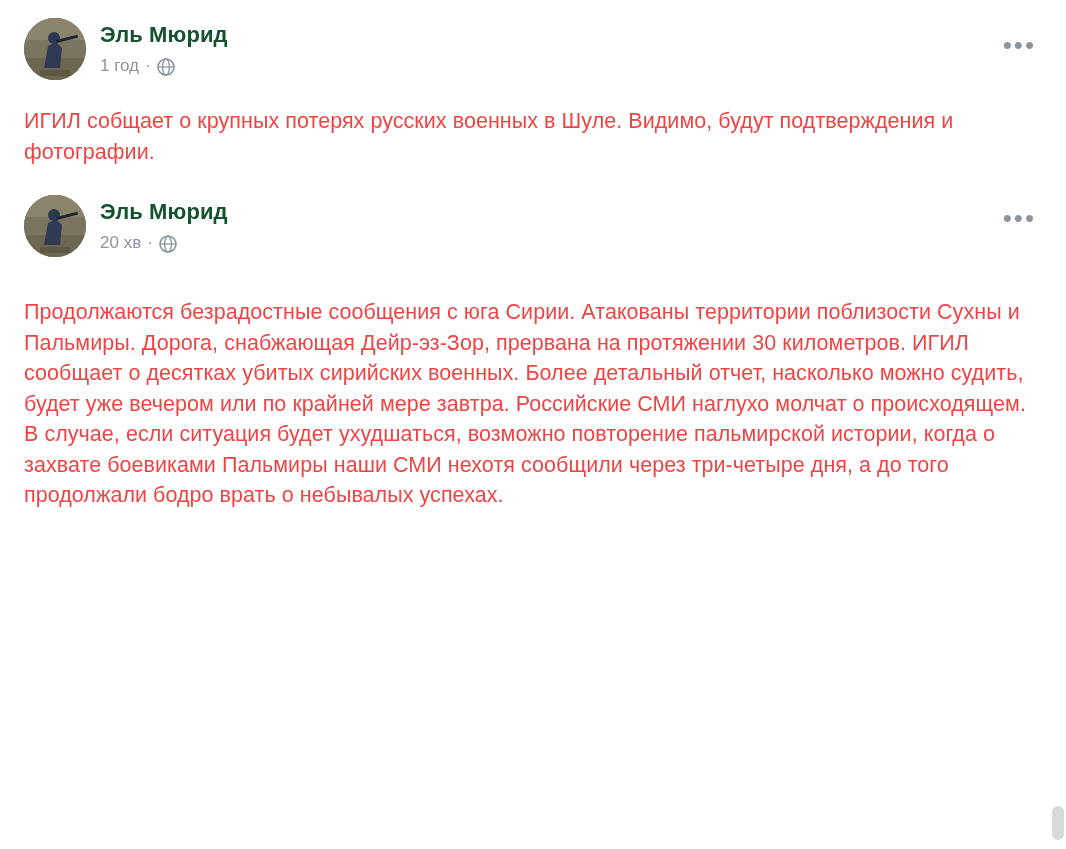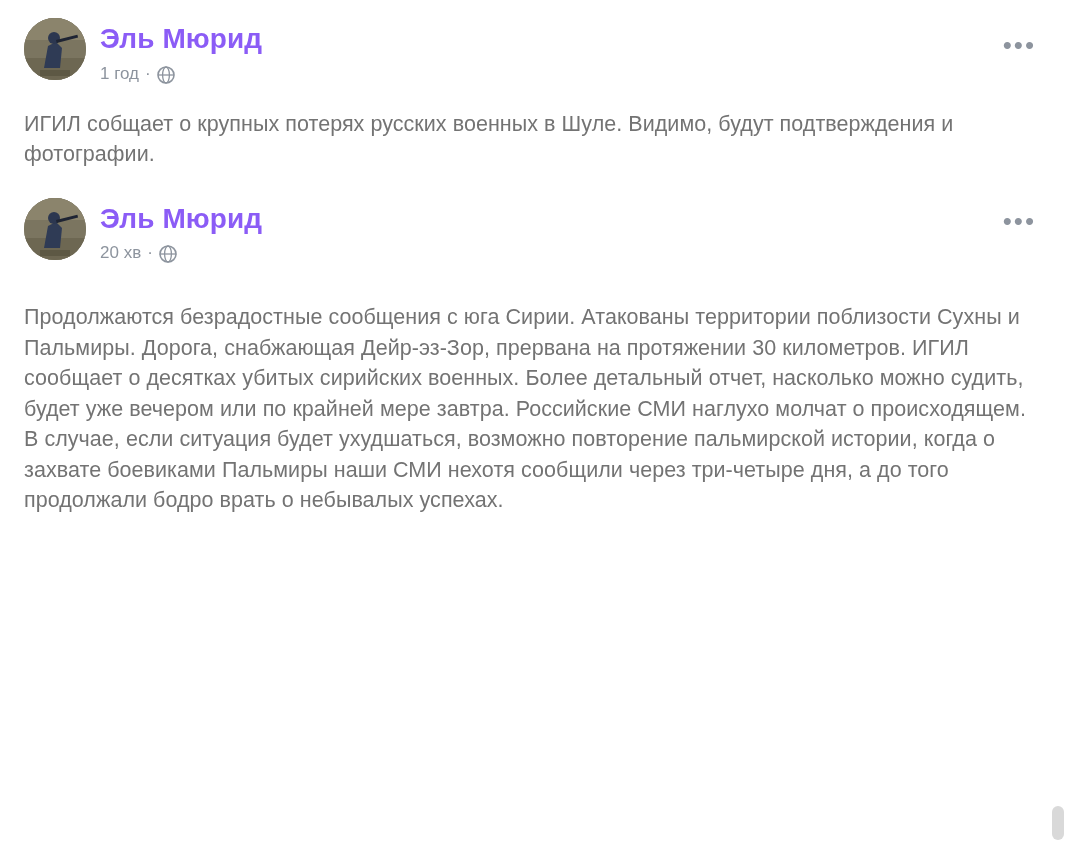--- a/index.html
+++ b/index.html
@@ -41,23 +41,23 @@
     background: #6f6a57;
     position: relative;
   }
   .avatar svg { display: block; width: 62px; height: 62px; }
 
   .header-text {
     margin-left: 14px;
     padding-top: 4px;
   }
   .author {
-    font-size: 28px;
+    font-size: 22px;
     font-weight: bold;
-    color: #8b5cf6;
+    color: #14532d;
     line-height: 1.2;
     letter-spacing: 0.1px;
   }
   .meta {
     margin-top: 9px;
     font-size: 17px;
     color: #8d949e;
     display: flex;
     align-items: flex-start;
     line-height: 1;
@@ -86,21 +86,21 @@
     line-height: 1;
     cursor: pointer;
     user-select: none;
   }
   .post-1 .more-btn { top: 14px; }
   .post-2 .more-btn { top: 10px; }
 
   .post-body {
     font-size: 21.5px;
     line-height: 1.42;
-    color: #737373;
+    color: #ef4444;
     letter-spacing: 0.05px;
   }
   .post-1 .post-body {
     margin-top: 26px;
     max-width: 1000px;
   }
   .post-2 .post-body {
     margin-top: 40px;
     max-width: 1010px;
   }

